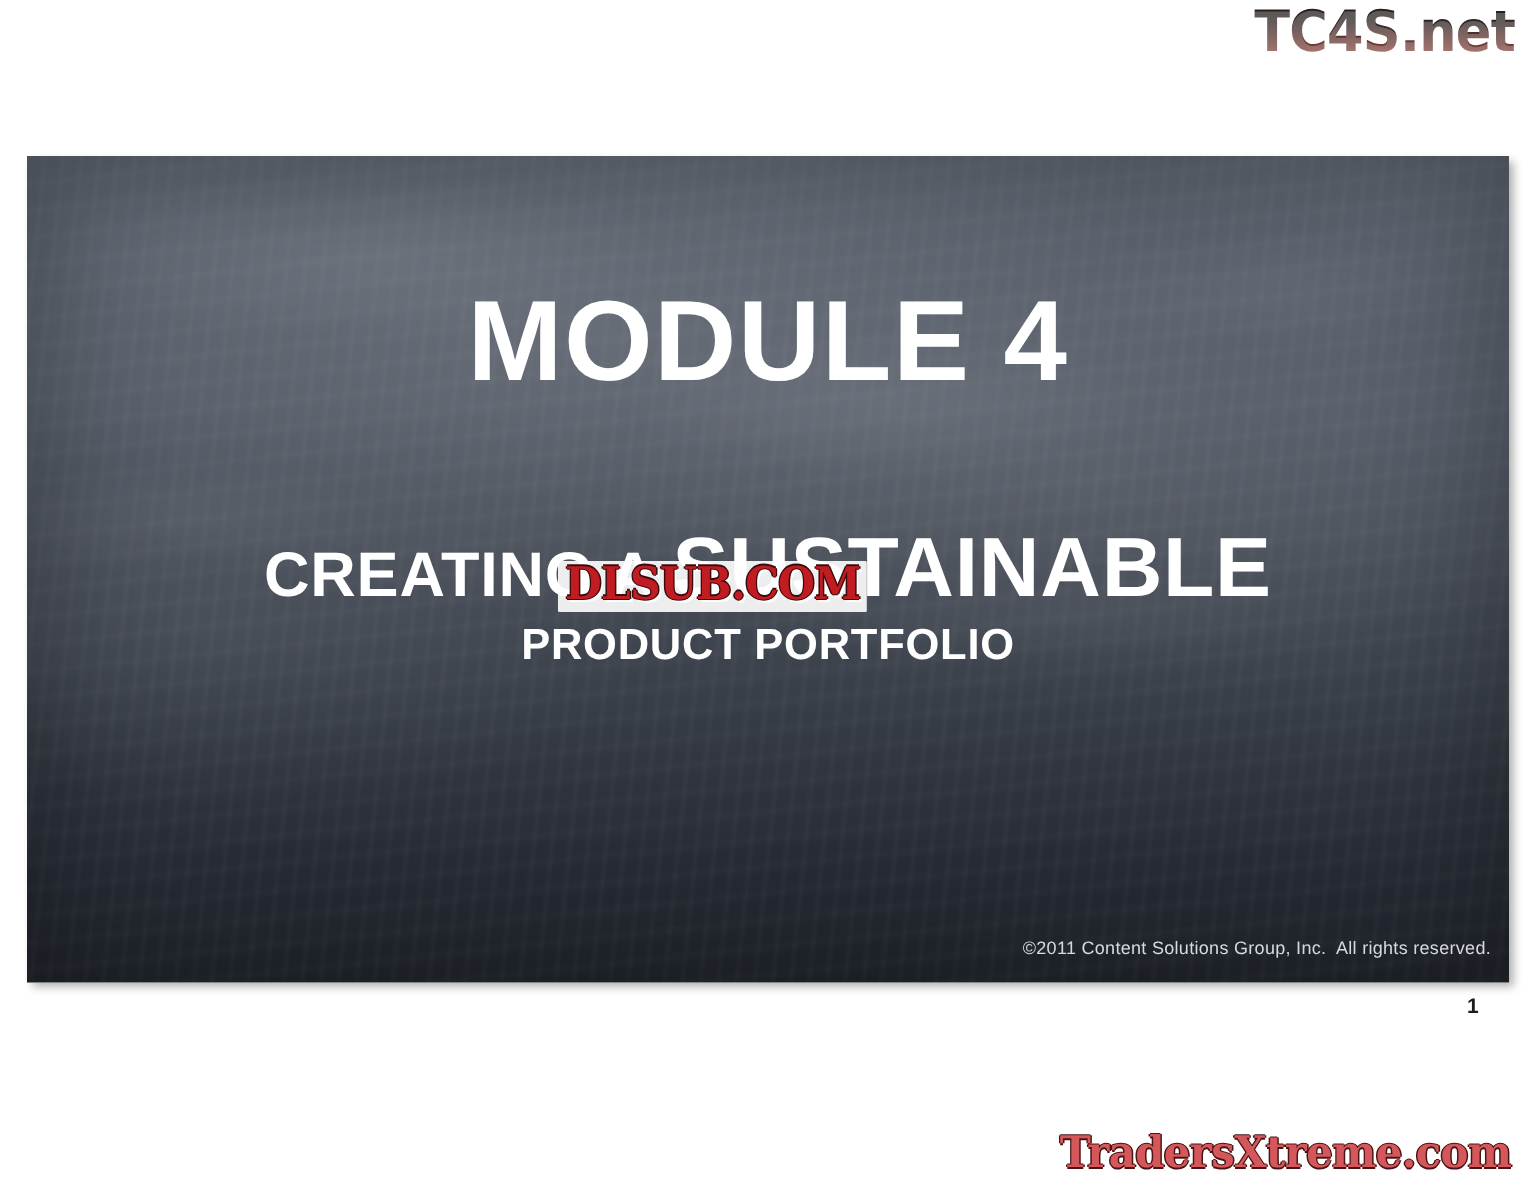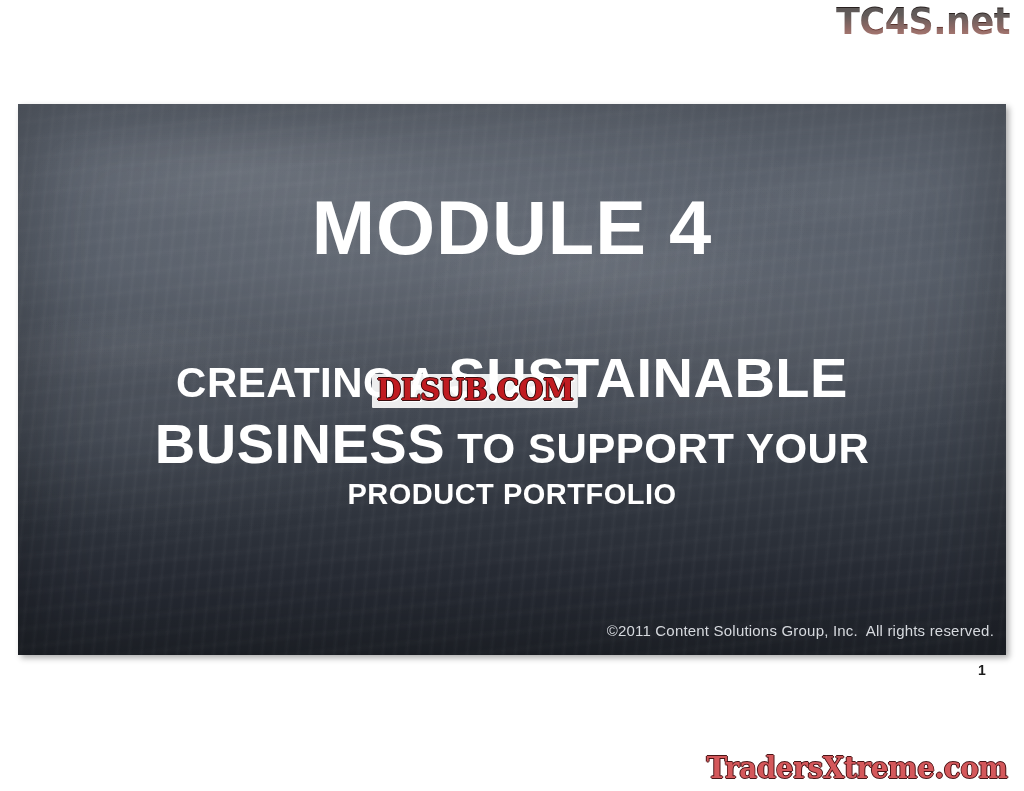--- a/index.html
+++ b/index.html
@@ -126,21 +126,21 @@
     font-weight: bold;
     letter-spacing: 0.5px;
   }
 
   
   #copyright {
     position: absolute;
     right: 12px;
     bottom: 16px;
     color: #d6d9de;
-    font-size: 15px;
+    font-size: 12px;
     letter-spacing: 0.2px;
     z-index: 3;
     white-space: pre;
   }
 
   
   #page-number {
     position: absolute;
     left: 978px;
     top: 662px;
@@ -209,21 +209,20 @@
 
   <div class="chalk-texture"></div>
   <div class="vignette"></div>
 
   <div id="title-block">
 
     <div class="line" id="line-module">MODULE 4</div>
 
     <div class="line" id="line-creating"><span>CREATING A </span><span class="big">SUSTAINABLE</span></div>
 
-    <div class="line" id="line-business"><span class="big">BUSINESS</span><span> TO SUPPORT YOUR</span></div>
 
     <div class="line" id="line-portfolio">PRODUCT PORTFOLIO</div>
 
   </div>
 
   <div id="copyright">©2011 Content Solutions Group, Inc.  All rights reserved.</div>
 
 </div>
 
 <div id="page-number">1</div>

